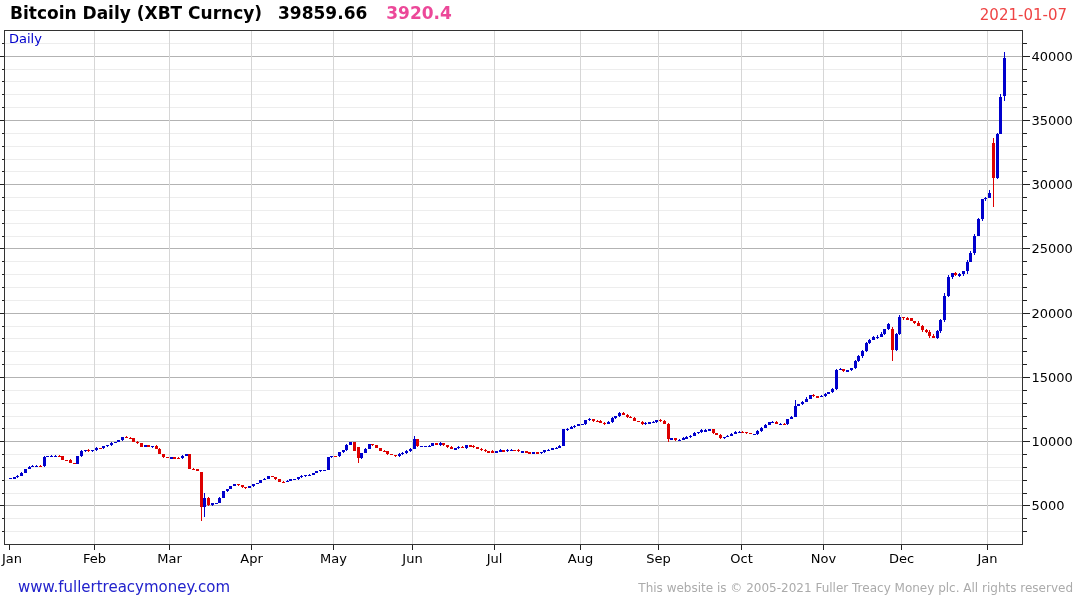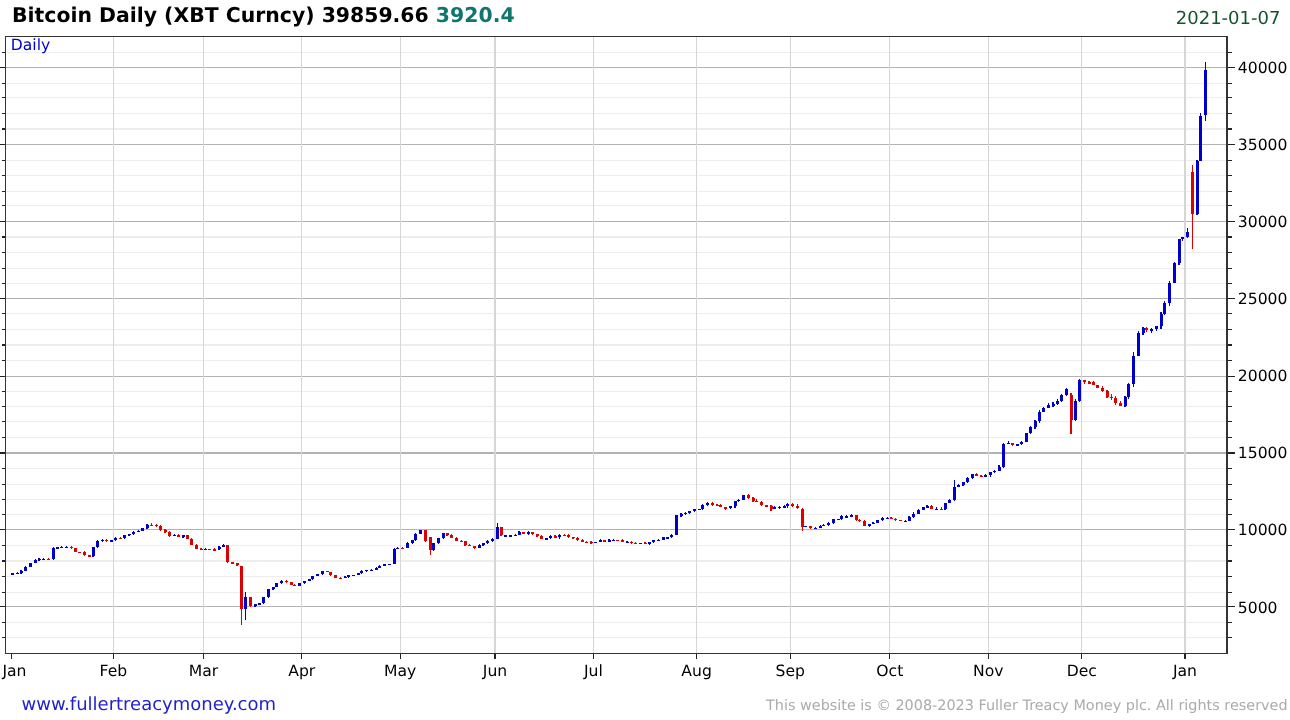--- a/index.html
+++ b/index.html
@@ -1,20 +1,20 @@
 <!DOCTYPE html>
 <html><head>
 <meta charset="utf-8">
 <style>
   html,body{margin:0;padding:0;background:#ffffff;}
   body{width:1075px;height:600px;position:relative;overflow:hidden;
        font-family:"DejaVu Sans","Liberation Sans",sans-serif;}
   .hdr{position:absolute;top:3px;left:10px;font-size:17px;font-weight:bold;color:#000;white-space:nowrap;}
-  .hdr .chg{color:#0f766e;}
-  .hdr-date{position:absolute;top:6px;right:8px;font-size:15px;font-weight:normal;color:#14532d;}
+  .hdr .chg{color:#ec4899;margin-left:13px;}
+  .hdr-date{position:absolute;top:6px;right:8px;font-size:15px;font-weight:normal;color:#ef4444;}
   .daily{position:absolute;top:31px;left:9px;font-size:13px;color:#0000cc;text-align:center;}
   #chart-svg{position:absolute;top:0;left:0;}
   .ftr-link{position:absolute;top:578px;left:18px;font-size:15px;color:#2222cc;text-decoration:none;}
   .ftr-copy{position:absolute;top:581px;right:2px;font-size:12px;color:#ababab;}
 </style>
 </head>
 <body>
 
 <svg id="chart-svg" width="1075" height="600">
     <g shape-rendering="crispEdges">
@@ -1252,20 +1252,20 @@
       </g>
       <g>
         <line x1="1004.5" x2="1004.5" y1="51.50975" y2="100.918" stroke="#0000cc" stroke-width="1"></line>
         <rect x="1003.25" y="58.00336899999995" width="2.5" height="38.03163100000005" fill="#0000cc"></rect>
       </g>
     </g>
   </svg>
 
 <div class="hdr">
   <span>Bitcoin Daily (XBT Curncy)</span>
-  <span style="">39859.66</span>
+  <span style="margin-left:10px;">39859.66</span>
   <span class="chg">3920.4</span>
 </div>
 <div class="hdr-date">2021-01-07</div>
 <div class="daily">Daily</div>
 
 <a class="ftr-link" href="#">www.fullertreacymoney.com</a>
-<div class="ftr-copy">This website is © 2008-2023 Fuller Treacy Money plc. All rights reserved</div>
+<div class="ftr-copy">This website is © 2005-2021 Fuller Treacy Money plc. All rights reserved</div>
 
 </body></html>

